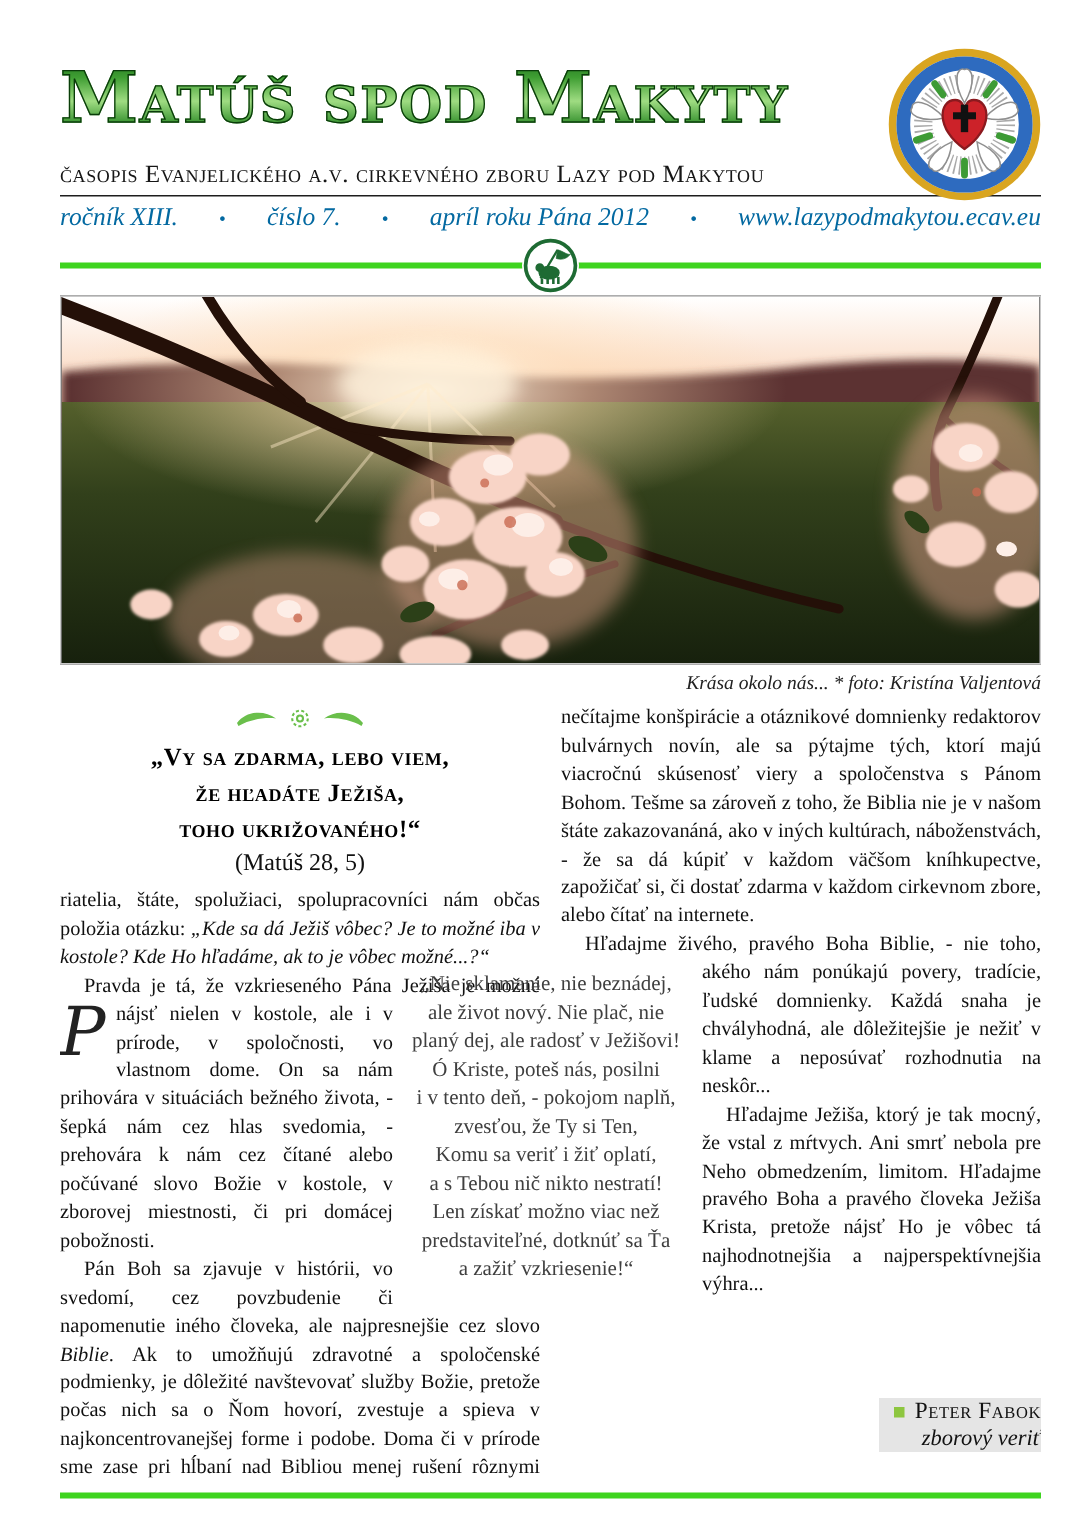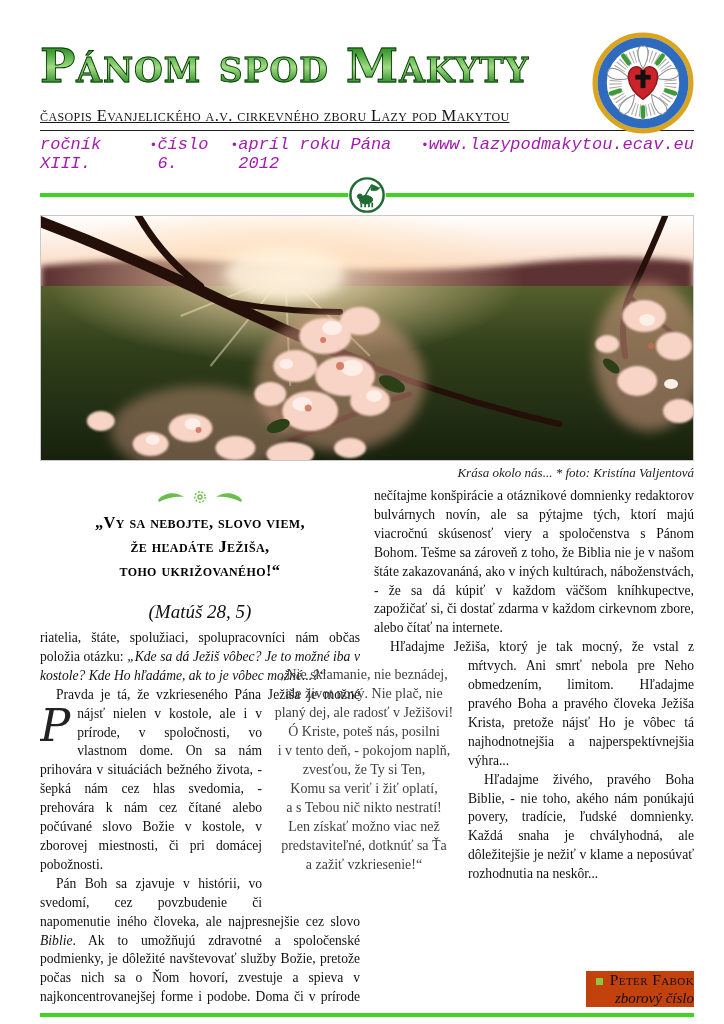--- a/index.html
+++ b/index.html
@@ -9,68 +9,68 @@
 
   
   .mast-row{display:flex;justify-content:space-between;align-items:flex-start;height:76px;}
   .title{margin:0;font-family:"DejaVu Serif",serif;font-weight:bold;font-variant:small-caps;
          font-size:47px;line-height:72px;letter-spacing:1px;white-space:nowrap;
          background:linear-gradient(180deg,#0d5711 0%,#3f9e33 30%,#9fdc82 52%,#2c8a27 75%,#0a4a0e 100%);
          -webkit-background-clip:text;background-clip:text;color:transparent;
          -webkit-text-stroke:0.9px #0a3c0a;}
   .rose-wrap{width:102px;height:102px;margin-top:2px;flex:0 0 auto;}
   .subtitle{font-variant:small-caps;font-size:16.5px;letter-spacing:0.4px;color:#161616;
-            margin-top:0px;white-space:nowrap;text-decoration:underline;}
+            margin-top:0px;white-space:nowrap;}
   .thin-rule{height:1px;background:#1d1d1d;margin-top:4px;}
   .issue-line{display:flex;justify-content:space-between;align-items:baseline;
-              font-style:italic;font-size:17px;margin-top:4px;color:#a21caf;font-family:Liberation Mono, monospace;}
+              font-style:italic;font-size:17px;margin-top:4px;color:#0369a1;}
   .issue-line .dot{font-style:normal;font-size:13px;}
   .green-rule-wrap{position:relative;height:40px;margin-top:2px;}
   .green-rule{position:absolute;left:0;right:0;top:18px;height:4px;background:#3ed41f;}
   .lamb-wrap{position:absolute;left:50%;top:1px;transform:translateX(-50%);
              width:38px;height:38px;background:#fff;border-radius:50%;}
 
   
   .photo{width:652px;height:244px;border:1px solid #c9c9c9;overflow:hidden;background:#222;}
   .photo svg{display:block;}
   .caption{text-align:right;font-style:italic;font-size:13px;color:#222;margin-top:4px;}
 
   
   .article{position:relative;display:flex;gap:14px;margin-top:6px;height:520px;overflow:hidden;}
   .col{width:320px;flex:0 0 auto;}
   .ornament{text-align:center;height:18px;margin-top:2px;}
   .headline{margin:4px 0 0 0;font-size:16.5px;font-weight:bold;font-variant:small-caps;
             letter-spacing:0.4px;text-align:center;line-height:24px;white-space:pre-line;color:#000;}
-  .verse{text-align:center;font-style:italic;font-size:19px;margin-top:18px;margin-bottom:6px;}
+  .verse{text-align:center;font-size:16px;margin-top:2px;margin-bottom:6px;}
   .p{margin:0;font-size:13.6px;line-height:18.9px;text-align:justify;color:#101010;}
   .p.indent{text-indent:16px;}
   .it{font-style:italic;}
   .dropcap{float:left;font-family:"DejaVu Serif",serif;font-style:italic;font-size:45px;
            line-height:36px;padding:2px 7px 0 0;color:#222;}
   .push-r{float:right;width:0;height:77px;}
   .block-r{float:right;clear:right;width:98px;height:206px;}
   .push-l{float:left;width:0;height:178px;}
   .block-l{float:left;clear:left;width:94px;height:206px;}
   .pullquote{position:absolute;left:222px;top:178px;width:204px;text-align:center;
              font-size:14px;line-height:19px;color:#3f3f3f;white-space:pre-line;}
-  .signature{position:absolute;right:0;bottom:0;text-align:right;background:#c2410c;padding-left:10px;}
+  .signature{position:absolute;right:0;bottom:21px;text-align:right;background:#e5e5e5;padding-left:10px;}
   .sig-name{font-variant:small-caps;font-size:15.5px;letter-spacing:0.4px;color:#111;}
   .bullet{display:inline-block;width:7px;height:7px;background:#8dc63f;margin-right:7px;vertical-align:middle;}
   .sig-role{font-style:italic;font-size:15px;margin-top:1px;}
   .bottom-rule{height:4px;background:#3ed41f;margin-top:6px;}
 </style>
 </head>
 <body>
 
 <div class="page">
   <div class="content">
 
     <header>
       <div class="mast-row">
-        <h1 class="title">Pánom spod Makyty</h1>
+        <h1 class="title">Matúš spod Makyty</h1>
         <div class="rose-wrap">
           <svg width="102" height="102" viewBox="0 0 100 100">
             <circle cx="50" cy="50" r="47" fill="#ffffff" stroke="#d9a520" stroke-width="5"></circle>
             <circle cx="50" cy="50" r="40" fill="#ffffff" stroke="#2e6bbf" stroke-width="9"></circle>
             <circle cx="50" cy="50" r="27" fill="none" stroke="#a9a9a9" stroke-width="12" stroke-dasharray="1 2.2"></circle>
             <g stroke="#8f8f8f" stroke-width="1" fill="#ffffff">
               <g transform="rotate(0 50 50)">
                   <path d="M50,36 C58,22 55,12 50,14 C45,12 42,22 50,36 Z"></path>
                 </g>
               <g transform="rotate(72 50 50)">
@@ -109,21 +109,21 @@
               <rect x="42.5" y="42" width="15" height="4.6"></rect>
             </g>
           </svg>
         </div>
       </div>
       <div class="subtitle">časopis Evanjelického a.v. cirkevného zboru Lazy pod Makytou</div>
       <div class="thin-rule"></div>
       <div class="issue-line">
         <span>ročník XIII.</span>
         <span class="dot">•</span>
-        <span>číslo 6.</span>
+        <span>číslo 7.</span>
         <span class="dot">•</span>
         <span>apríl roku Pána 2012</span>
         <span class="dot">•</span>
         <span>www.lazypodmakytou.ecav.eu</span>
       </div>
       <div class="green-rule-wrap">
         <div class="green-rule"></div>
         <div class="lamb-wrap">
           <svg width="38" height="38" viewBox="0 0 40 40">
             <circle cx="20" cy="20" r="17.5" fill="#ffffff" stroke="#1e6b33" stroke-width="2.6"></circle>
@@ -249,56 +249,56 @@
             <g fill="#6abf4b">
               <path d="M4,11 C10,3 22,2 30,8 C22,7 12,9 5,13 Z"></path>
               <path d="M88,11 C82,3 70,2 62,8 C70,7 80,9 87,13 Z"></path>
             </g>
             <g fill="none" stroke="#6abf4b" stroke-width="1.4">
               <circle cx="46" cy="8" r="2"></circle>
               <circle cx="46" cy="8" r="5.2" stroke-dasharray="2 1.6"></circle>
             </g>
           </svg>
         </div>
-        <h2 class="headline">„Vy sa nebojte, slovo viem,
+        <h2 class="headline">„Vy sa zdarma, lebo viem,
 že hľadáte Ježiša,
 toho ukrižovaného!“</h2>
         <div class="verse">(Matúš 28, 5)</div>
         <div class="flow">
           <div class="push-r"></div>
           <div class="block-r"></div>
           <p class="p"><span class="dropcap">P</span><span>riatelia, štáte, spolužiaci, spolupracovníci nám občas položia otázku: </span><span class="it">„Kde sa dá Ježiš vôbec? Je to možné iba v kostole? Kde Ho hľadáme, ak to je vôbec možné...?“</span></p>
           <p class="p indent">Pravda je tá, že vzkrieseného Pána Ježiša je možné nájsť nielen v kostole, ale i v prírode, v spoločnosti, vo vlastnom dome. On sa nám prihovára v situáciách bežného života, - šepká nám cez hlas svedomia, - prehovára k nám cez čítané alebo počúvané slovo Božie v kostole, v zborovej miestnosti, či pri domácej pobožnosti.</p>
           <p class="p indent"><span>Pán Boh sa zjavuje v histórii, vo svedomí, cez povzbudenie či napomenutie iného človeka, ale najpresnejšie cez slovo </span><span class="it">Biblie</span><span>. Ak to umožňujú zdravotné a spoločenské podmienky, je dôležité navštevovať služby Božie, pretože počas nich sa o Ňom hovorí, zvestuje a spieva v najkoncentrovanejšej forme i podobe. Doma či v prírode sme zase pri hĺbaní nad Bibliou menej rušení rôznymi podnetmi. V rámci úprimného hľadania</span></p>
         </div>
       </div>
 
       <div class="col">
         <div class="flow">
           <div class="push-l"></div>
           <div class="block-l"></div>
           <p class="p">nečítajme konšpirácie a otáznikové domnienky redaktorov bulvárnych novín, ale sa pýtajme tých, ktorí majú viacročnú skúsenosť viery a spoločenstva s Pánom Bohom. Tešme sa zároveň z toho, že Biblia nie je v našom štáte zakazovanáná, ako v iných kultúrach, náboženstvách, - že sa dá kúpiť v každom väčšom kníhkupectve, zapožičať si, či dostať zdarma v každom cirkevnom zbore, alebo čítať na internete.</p>
+          <p class="p indent">Hľadajme živého, pravého Boha Biblie, - nie toho, akého nám ponúkajú povery, tradície, ľudské domnienky. Každá snaha je chvályhodná, ale dôležitejšie je nežiť v klame a neposúvať rozhodnutia na neskôr...</p>
           <p class="p indent">Hľadajme Ježiša, ktorý je tak mocný, že vstal z mŕtvych. Ani smrť nebola pre Neho obmedzením, limitom. Hľadajme pravého Boha a pravého človeka Ježiša Krista, pretože nájsť Ho je vôbec tá najhodnotnejšia a najperspektívnejšia výhra...</p>
-          <p class="p indent">Hľadajme živého, pravého Boha Biblie, - nie toho, akého nám ponúkajú povery, tradície, ľudské domnienky. Každá snaha je chvályhodná, ale dôležitejšie je nežiť v klame a neposúvať rozhodnutia na neskôr...</p>
         </div>
       </div>
 
       <aside class="pullquote">„Nie sklamanie, nie beznádej,
 ale život nový. Nie plač, nie
 planý dej, ale radosť v Ježišovi!
 Ó Kriste, poteš nás, posilni
 i v tento deň, - pokojom naplň,
 zvesťou, že Ty si Ten,
 Komu sa veriť i žiť oplatí,
 a s Tebou nič nikto nestratí!
 Len získať možno viac než
 predstaviteľné, dotknúť sa Ťa
 a zažiť vzkriesenie!“</aside>
 
       <div class="signature">
         <div class="sig-name"><span class="bullet"></span><span>Peter Fabok</span></div>
-        <div class="sig-role">zborový číslo</div>
+        <div class="sig-role">zborový veriť</div>
       </div>
     </main>
 
     <div class="bottom-rule"></div>
   </div>
 </div>
 
 </body></html>

